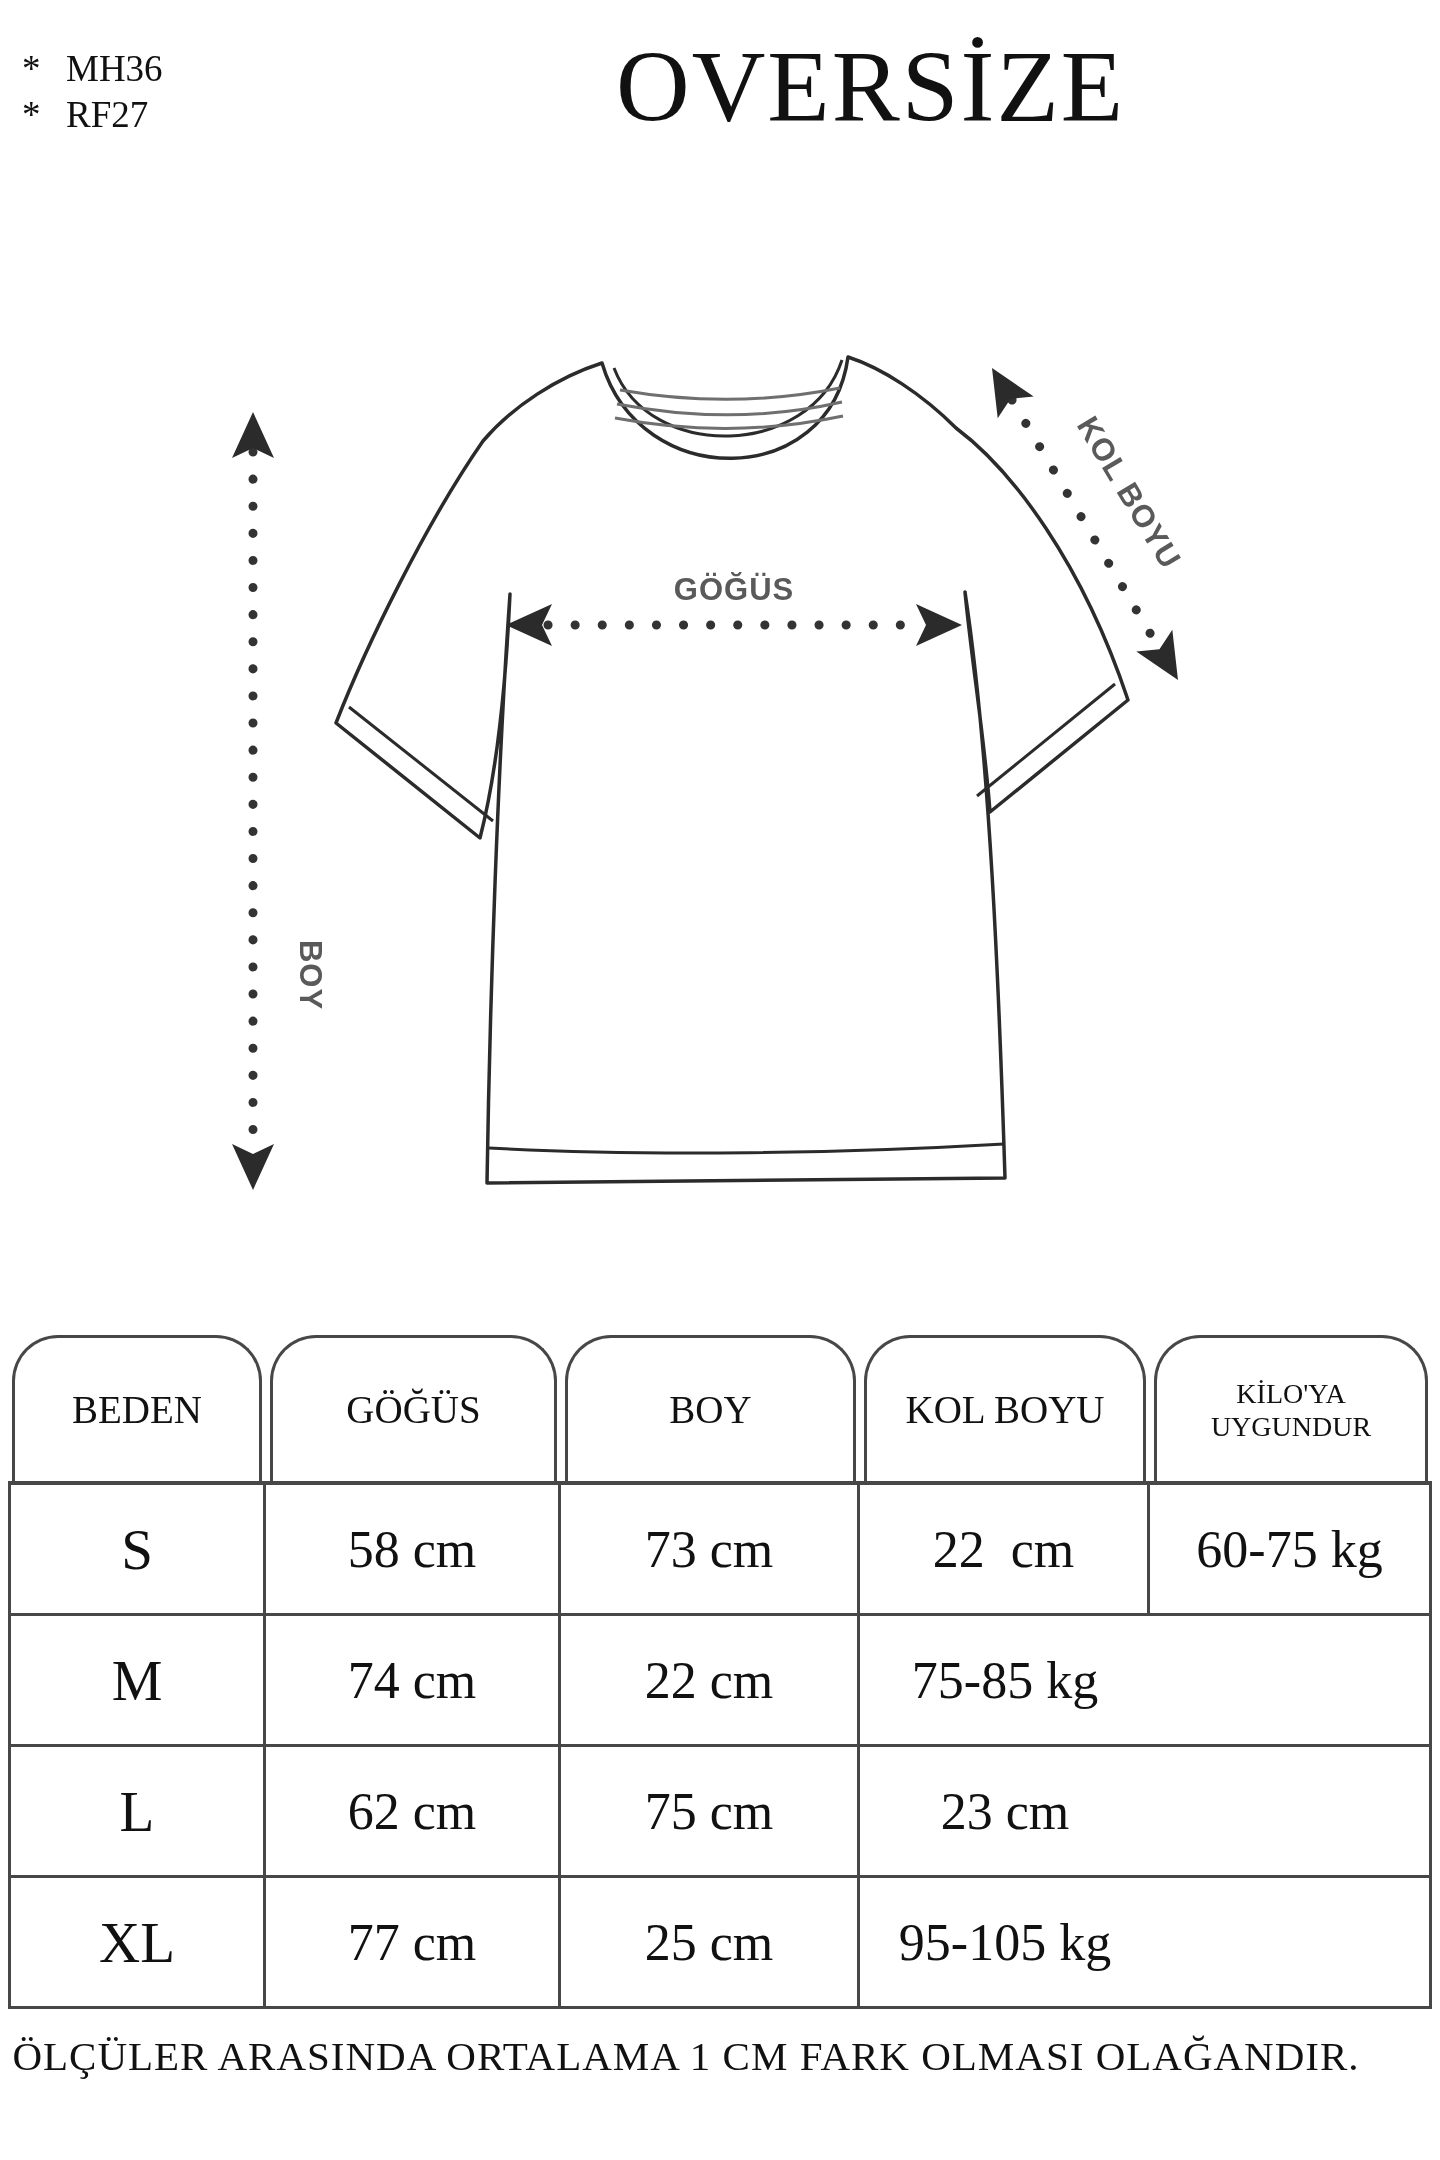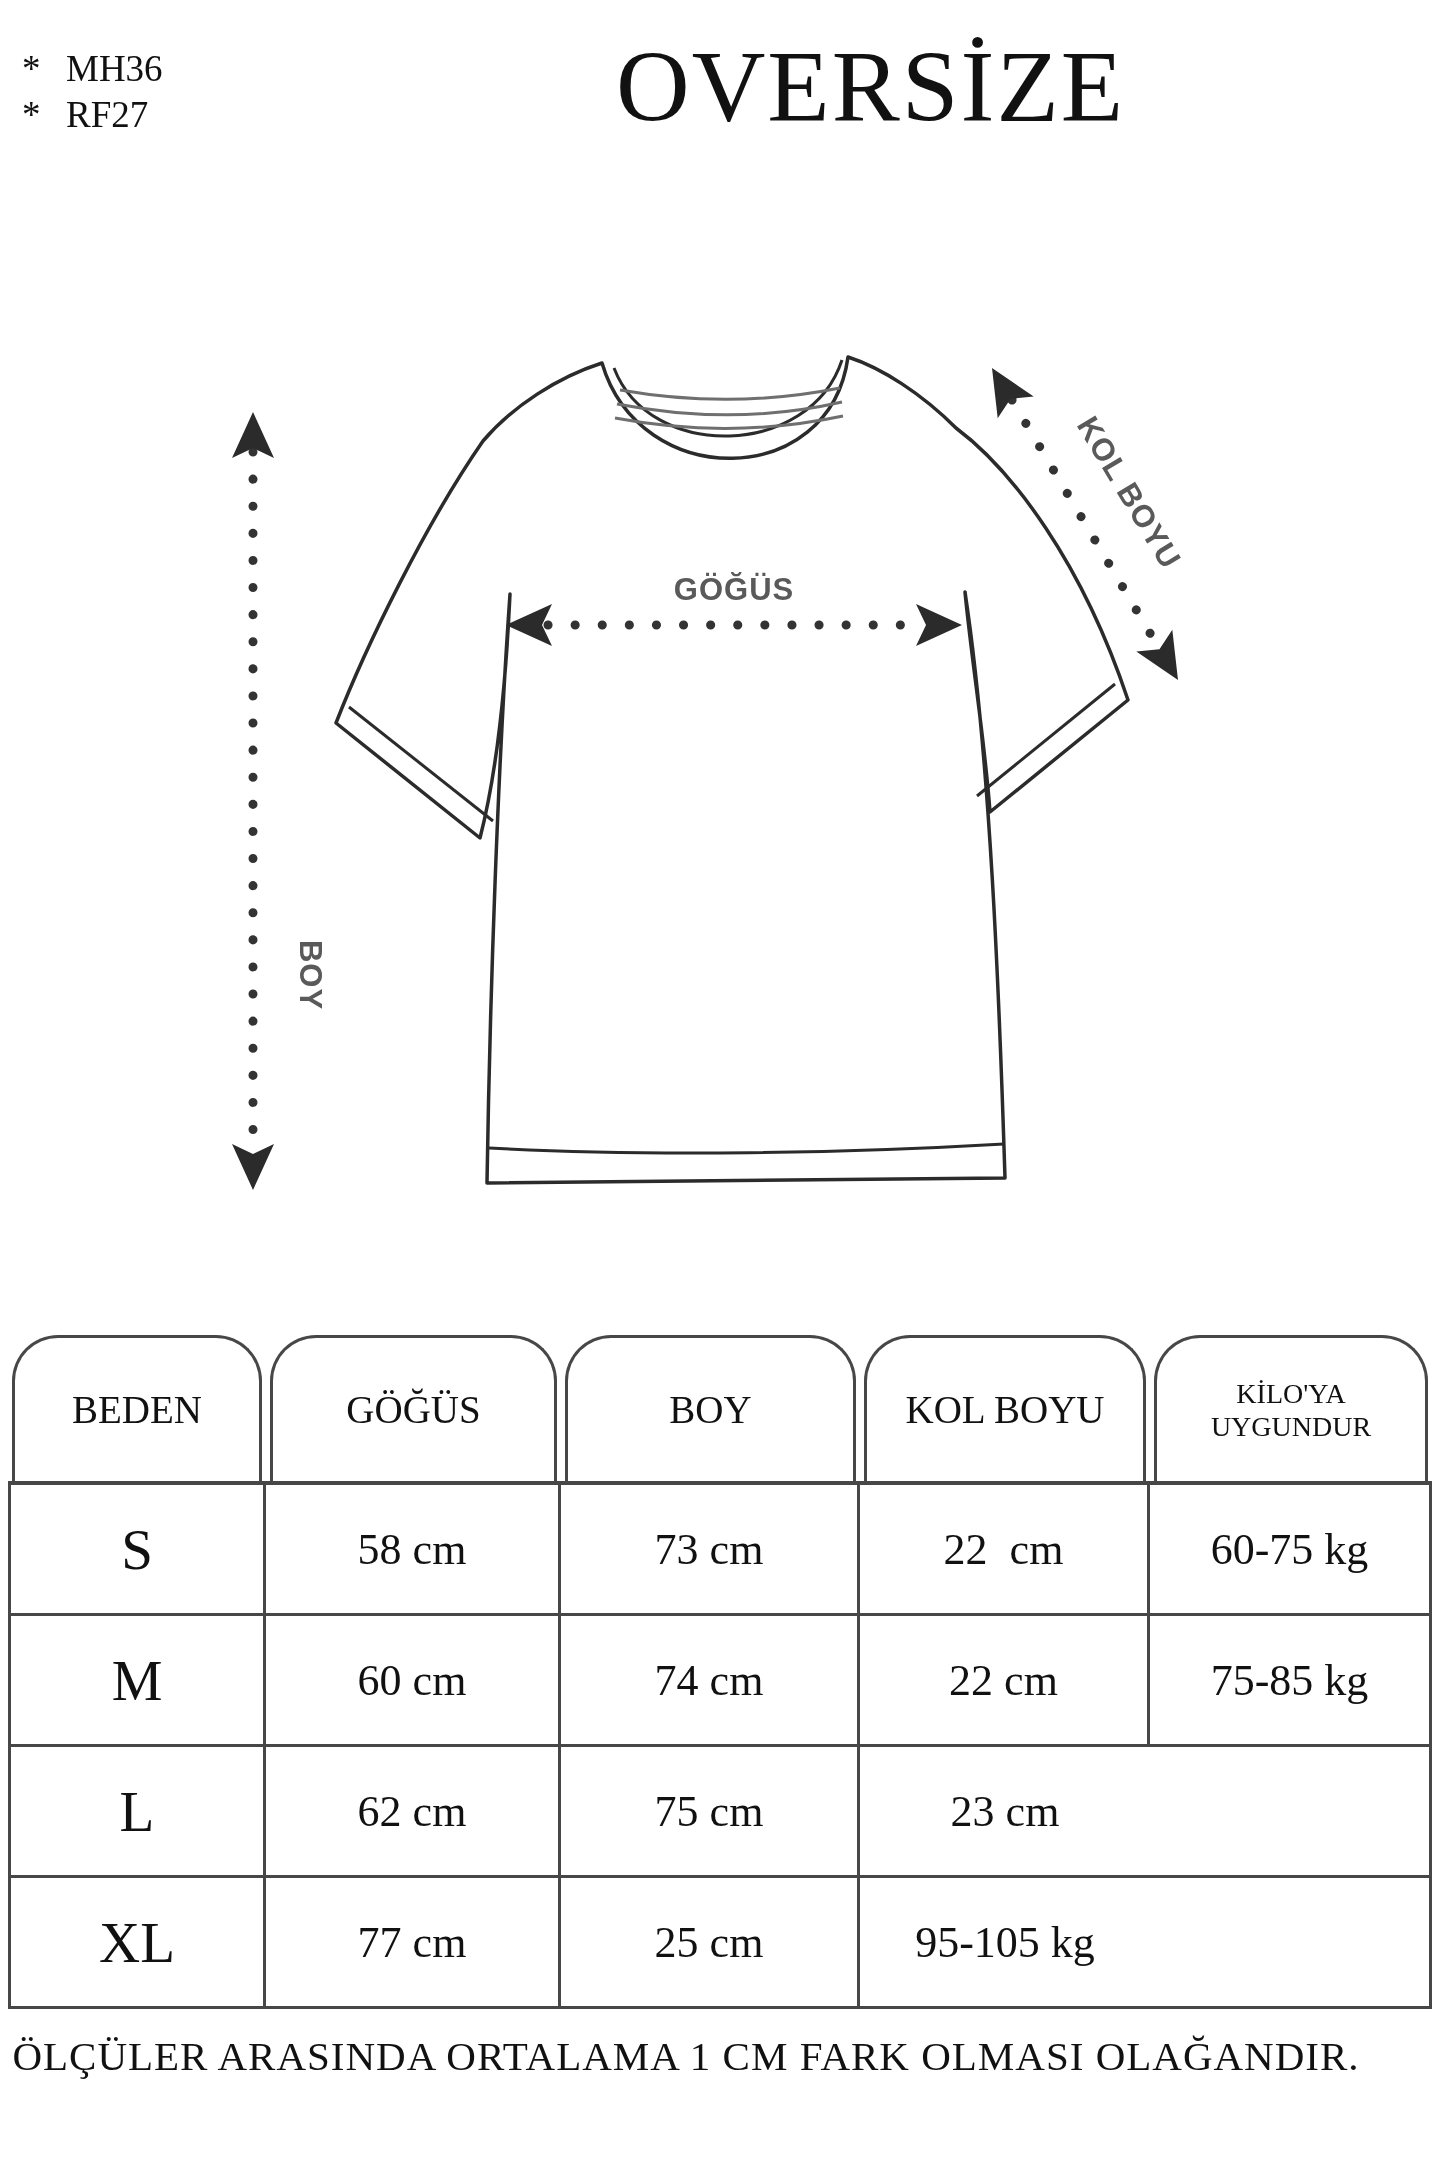--- a/index.html
+++ b/index.html
@@ -30,21 +30,21 @@
   .thead{display:grid;grid-template-columns:258px 295px 299px 290px 282px;height:146px;}
   .tab{margin:0 4px;border:3px solid #474747;border-bottom:none;
        border-radius:46px 46px 0 0;display:flex;flex-direction:column;
        align-items:center;justify-content:center;font-size:39px;}
   .tab .small{font-size:28px;line-height:33px;}
   .tbody{border:3px solid #474747;border-top:4px solid #474747;}
   .trow{display:grid;grid-template-columns:255px 295px 299px 290px 279px;height:128px;
         border-bottom:3px solid #474747;}
   .trow:last-child{border-bottom:none;}
   .tcell{border-right:3px solid #474747;display:flex;align-items:center;
-         justify-content:center;font-size:44px;white-space:pre;}
+         justify-content:center;font-size:52px;white-space:pre;}
   .tcell:last-child{border-right:none;}
   .tcell.size{font-size:57px;}
 
   
   .footnote{position:absolute;left:0;top:2032px;width:1372px;text-align:center;
             font-size:41px;letter-spacing:1px;}
 </style>
 </head>
 <body>
 
@@ -120,21 +120,20 @@
   <div class="tbody">
     <div class="trow">
       <div class="tcell size">S</div>
       <div class="tcell">58 cm</div>
       <div class="tcell">73 cm</div>
       <div class="tcell">22  cm</div>
       <div class="tcell">60-75 kg</div>
     </div>
     <div class="trow">
       <div class="tcell size">M</div>
-      <div class="tcell">60 cm</div>
       <div class="tcell">74 cm</div>
       <div class="tcell">22 cm</div>
       <div class="tcell">75-85 kg</div>
     </div>
     <div class="trow">
       <div class="tcell size">L</div>
       <div class="tcell">62 cm</div>
       <div class="tcell">75 cm</div>
       <div class="tcell">23 cm</div>
     </div>

